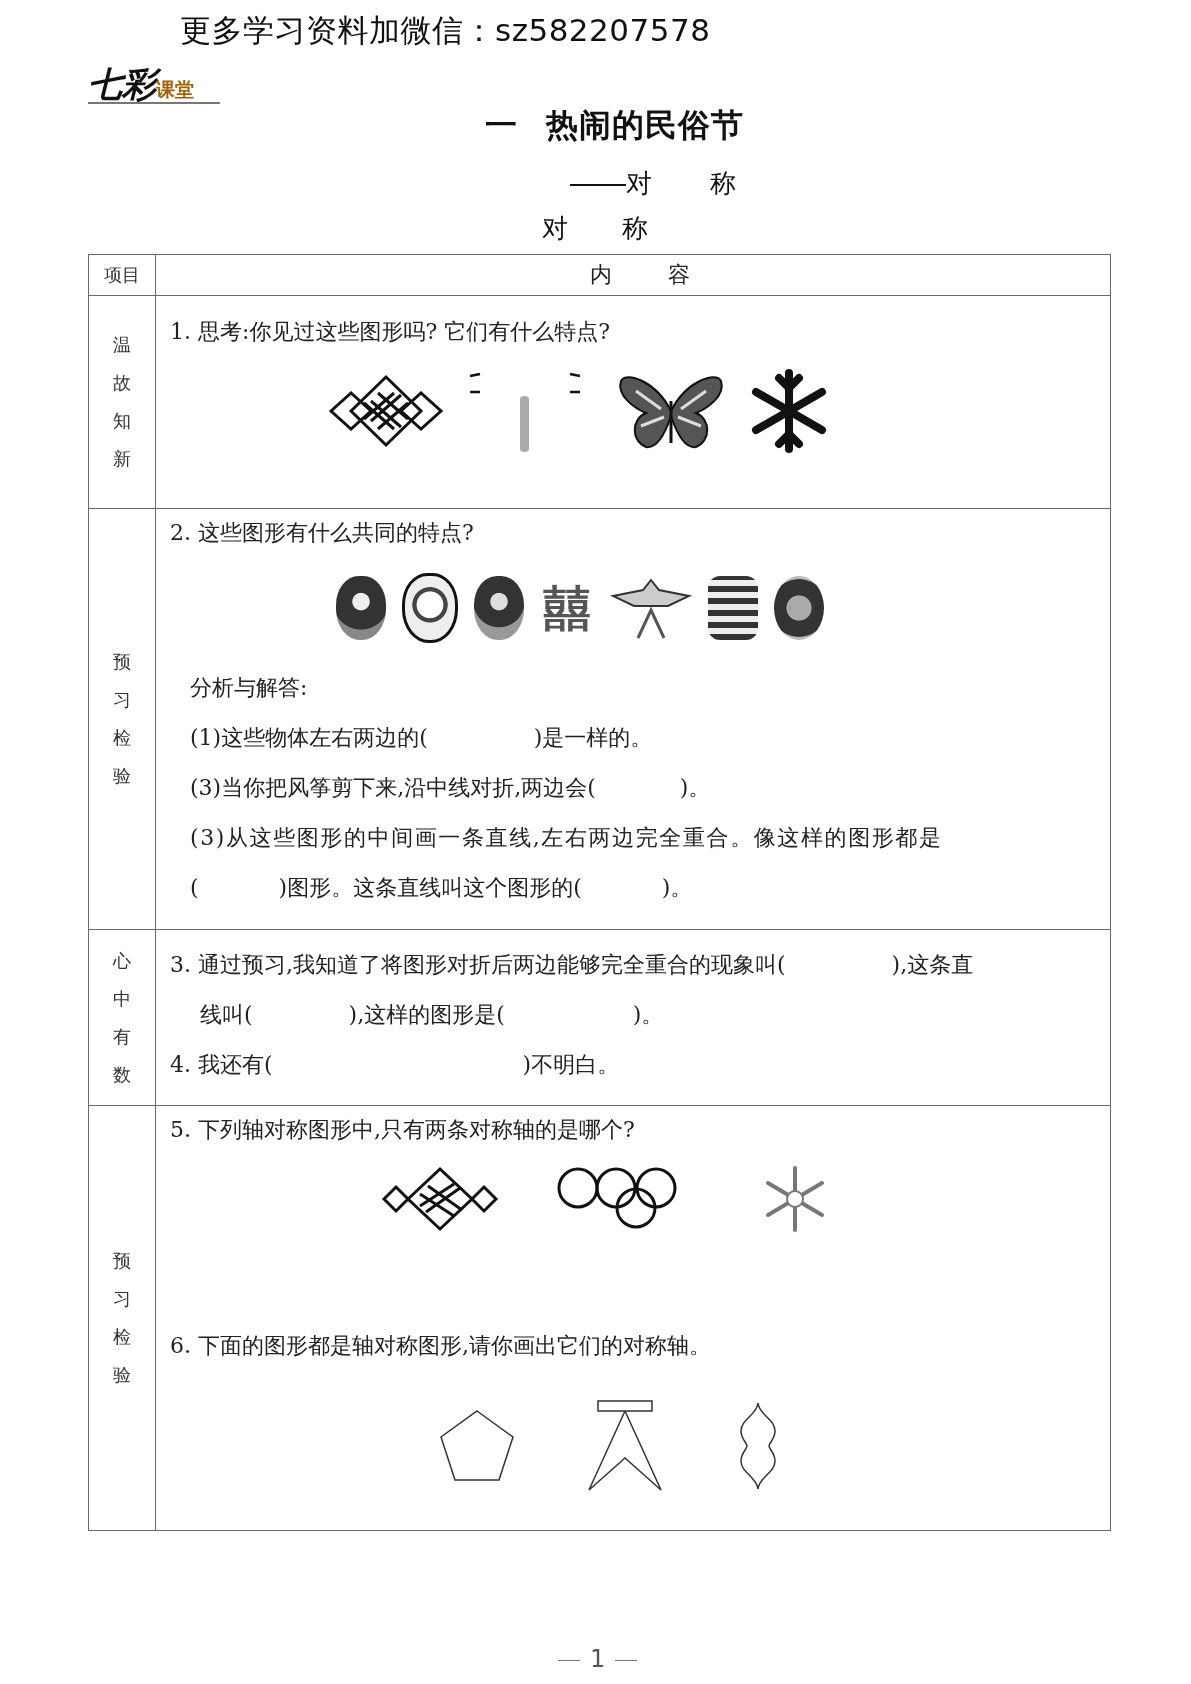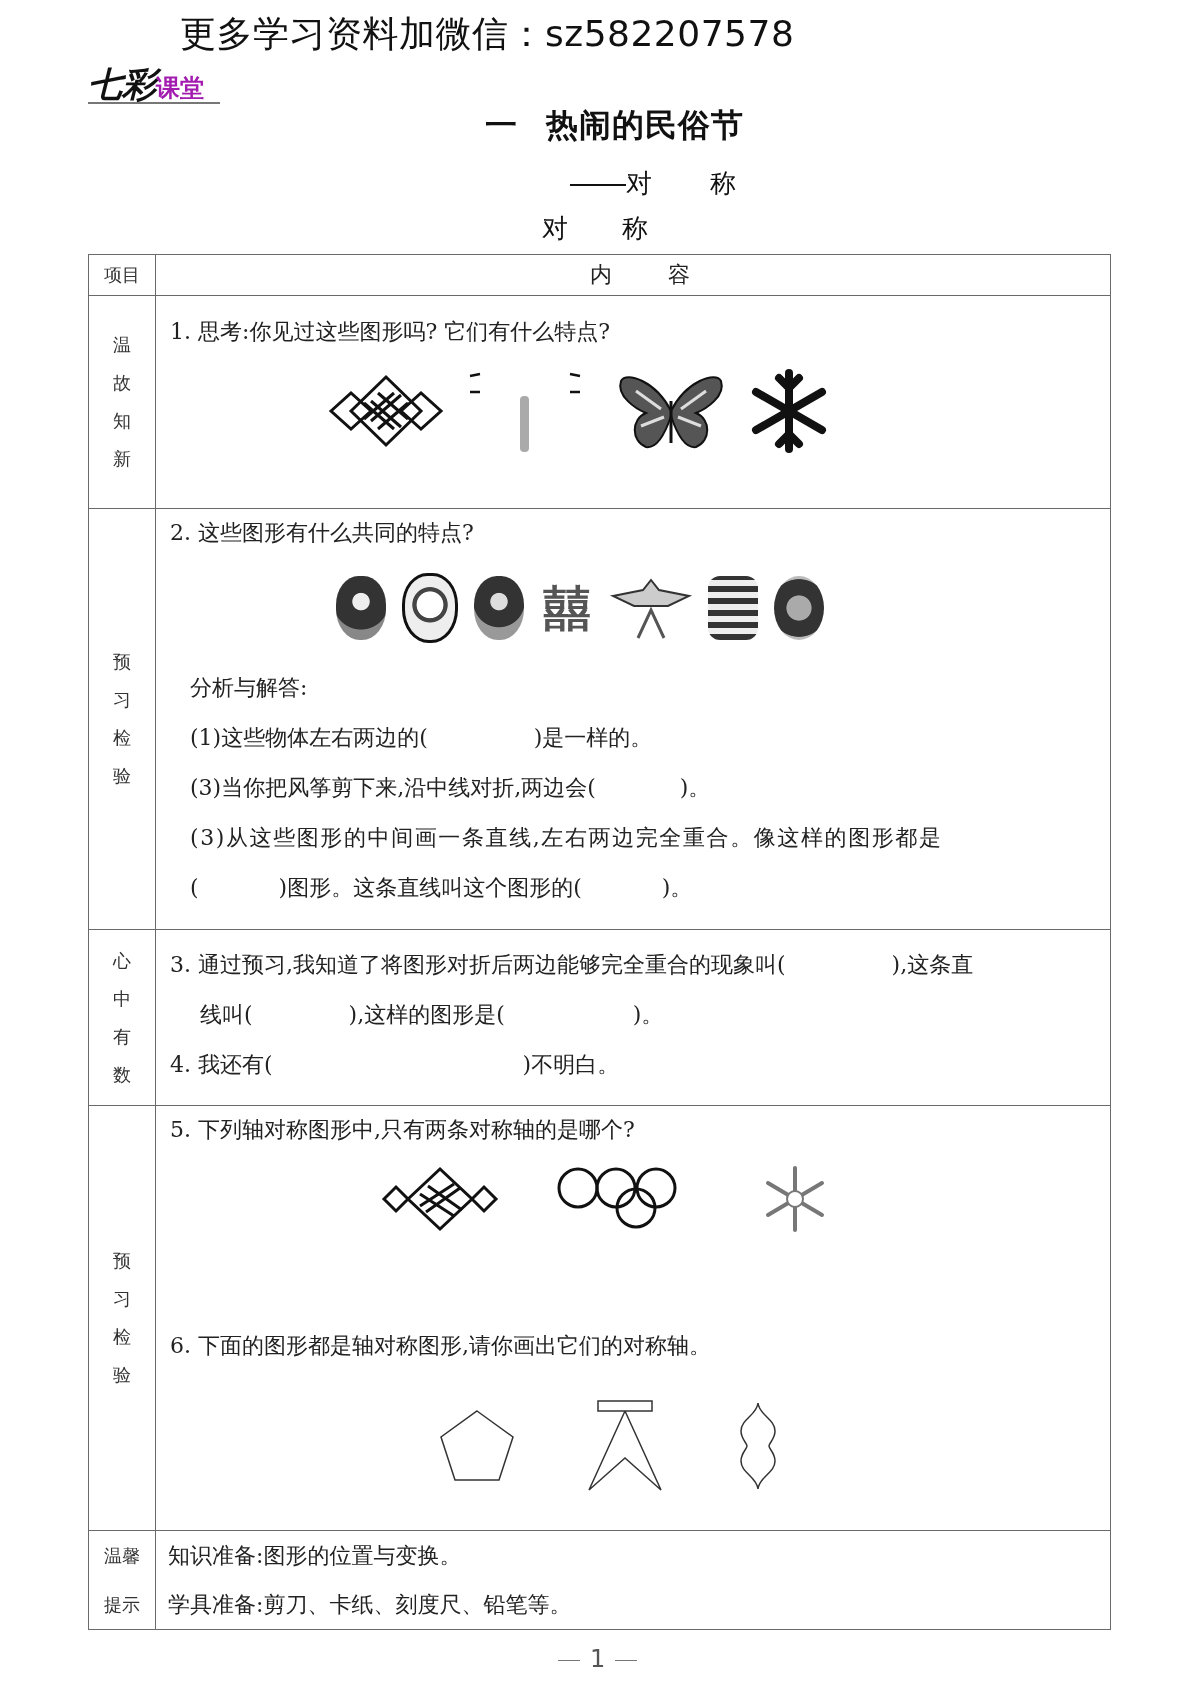--- a/index.html
+++ b/index.html
@@ -1,22 +1,22 @@
 <!DOCTYPE html>
 <html><head>
 <meta charset="utf-8">
 <style>
   html, body { margin:0; padding:0; background:#fff; }
   body { width:1191px; height:1684px; position:relative; overflow:hidden;
          font-family:"DejaVu Serif","Liberation Serif",serif; color:#222; }
   .watermark { position:absolute; left:180px; top:10px; font-family:"DejaVu Sans","Liberation Sans",sans-serif;
-               font-size:36px; color:#111; letter-spacing:0.5px; }
+               font-size:31px; color:#111; letter-spacing:0.5px; }
   .brand { position:absolute; left:88px; top:62px; width:132px; height:44px; }
   .brand .big { font-family:"DejaVu Serif",serif; font-size:34px; font-weight:bold; font-style:italic; color:#111; }
-  .brand .small { font-family:Liberation Serif, serif; font-size:24px; font-weight:bold; color:#a21caf; }
+  .brand .small { font-family:Liberation Serif, serif; font-size:19px; font-weight:bold; color:#a16207; }
   .brand .rule { position:absolute; left:0; top:40px; width:132px; height:2px; background:#777; }
   .title { position:absolute; left:485px; top:104px; font-size:32px; font-weight:bold; font-family:"DejaVu Serif",serif; color:#111; letter-spacing:1px; }
   .title .num { margin-right:28px; }
   .subtitle { position:absolute; left:570px; top:166px; font-size:26px; font-family:"DejaVu Sans",sans-serif; color:#111; }
   .subtitle .dash { display:inline-block; width:56px; height:2px; background:#111; vertical-align:middle; margin-right:0; }
   .subtitle .gap { display:inline-block; width:58px; }
   .lesson { position:absolute; left:542px; top:211px; font-size:26px; font-family:"DejaVu Sans",sans-serif; color:#111; }
   .lesson .gap { display:inline-block; width:54px; }
 
   table.main { position:absolute; left:88px; top:254px; width:1023px; border-collapse:collapse; }
@@ -193,28 +193,18 @@
           <rect x="13" y="3" width="54" height="10" fill="none" stroke="#333" stroke-width="1.5"></rect>
           <polyline points="40,13 76,92 40,60 4,92 40,13" fill="none" stroke="#333" stroke-width="1.5"></polyline>
         </svg>
         <svg width="50" height="90" viewBox="0 0 50 90" style="margin-left:68px;">
           <path d="M25,2 C24,14 8,18 8,30 C8,38 14,42 14,45 C14,48 8,52 8,60 C8,72 24,76 25,88 C26,76 42,72 42,60 C42,52 36,48 36,45 C36,42 42,38 42,30 C42,18 26,14 25,2 Z" fill="none" stroke="#333" stroke-width="1.5"></path>
         </svg>
       </div>
     </td>
   </tr>
 
-  <tr>
-    <td class="label" style="height:98px; padding:0;">
-      <div style="line-height:49px;">温馨</div>
-      <div style="line-height:49px;">提示</div>
-    </td>
-    <td class="content" style="padding-left:12px !important;">
-      <div class="line" style="height:49px; line-height:49px;">知识准备:图形的位置与变换。</div>
-      <div class="line" style="height:49px; line-height:49px;">学具准备:剪刀、卡纸、刻度尺、铅笔等。</div>
-    </td>
-  </tr>
 </tbody>
   </table>
 
 <div class="footer-page">
   <span class="d"></span><span>1</span><span class="d"></span>
 </div>
 
 </body></html>

